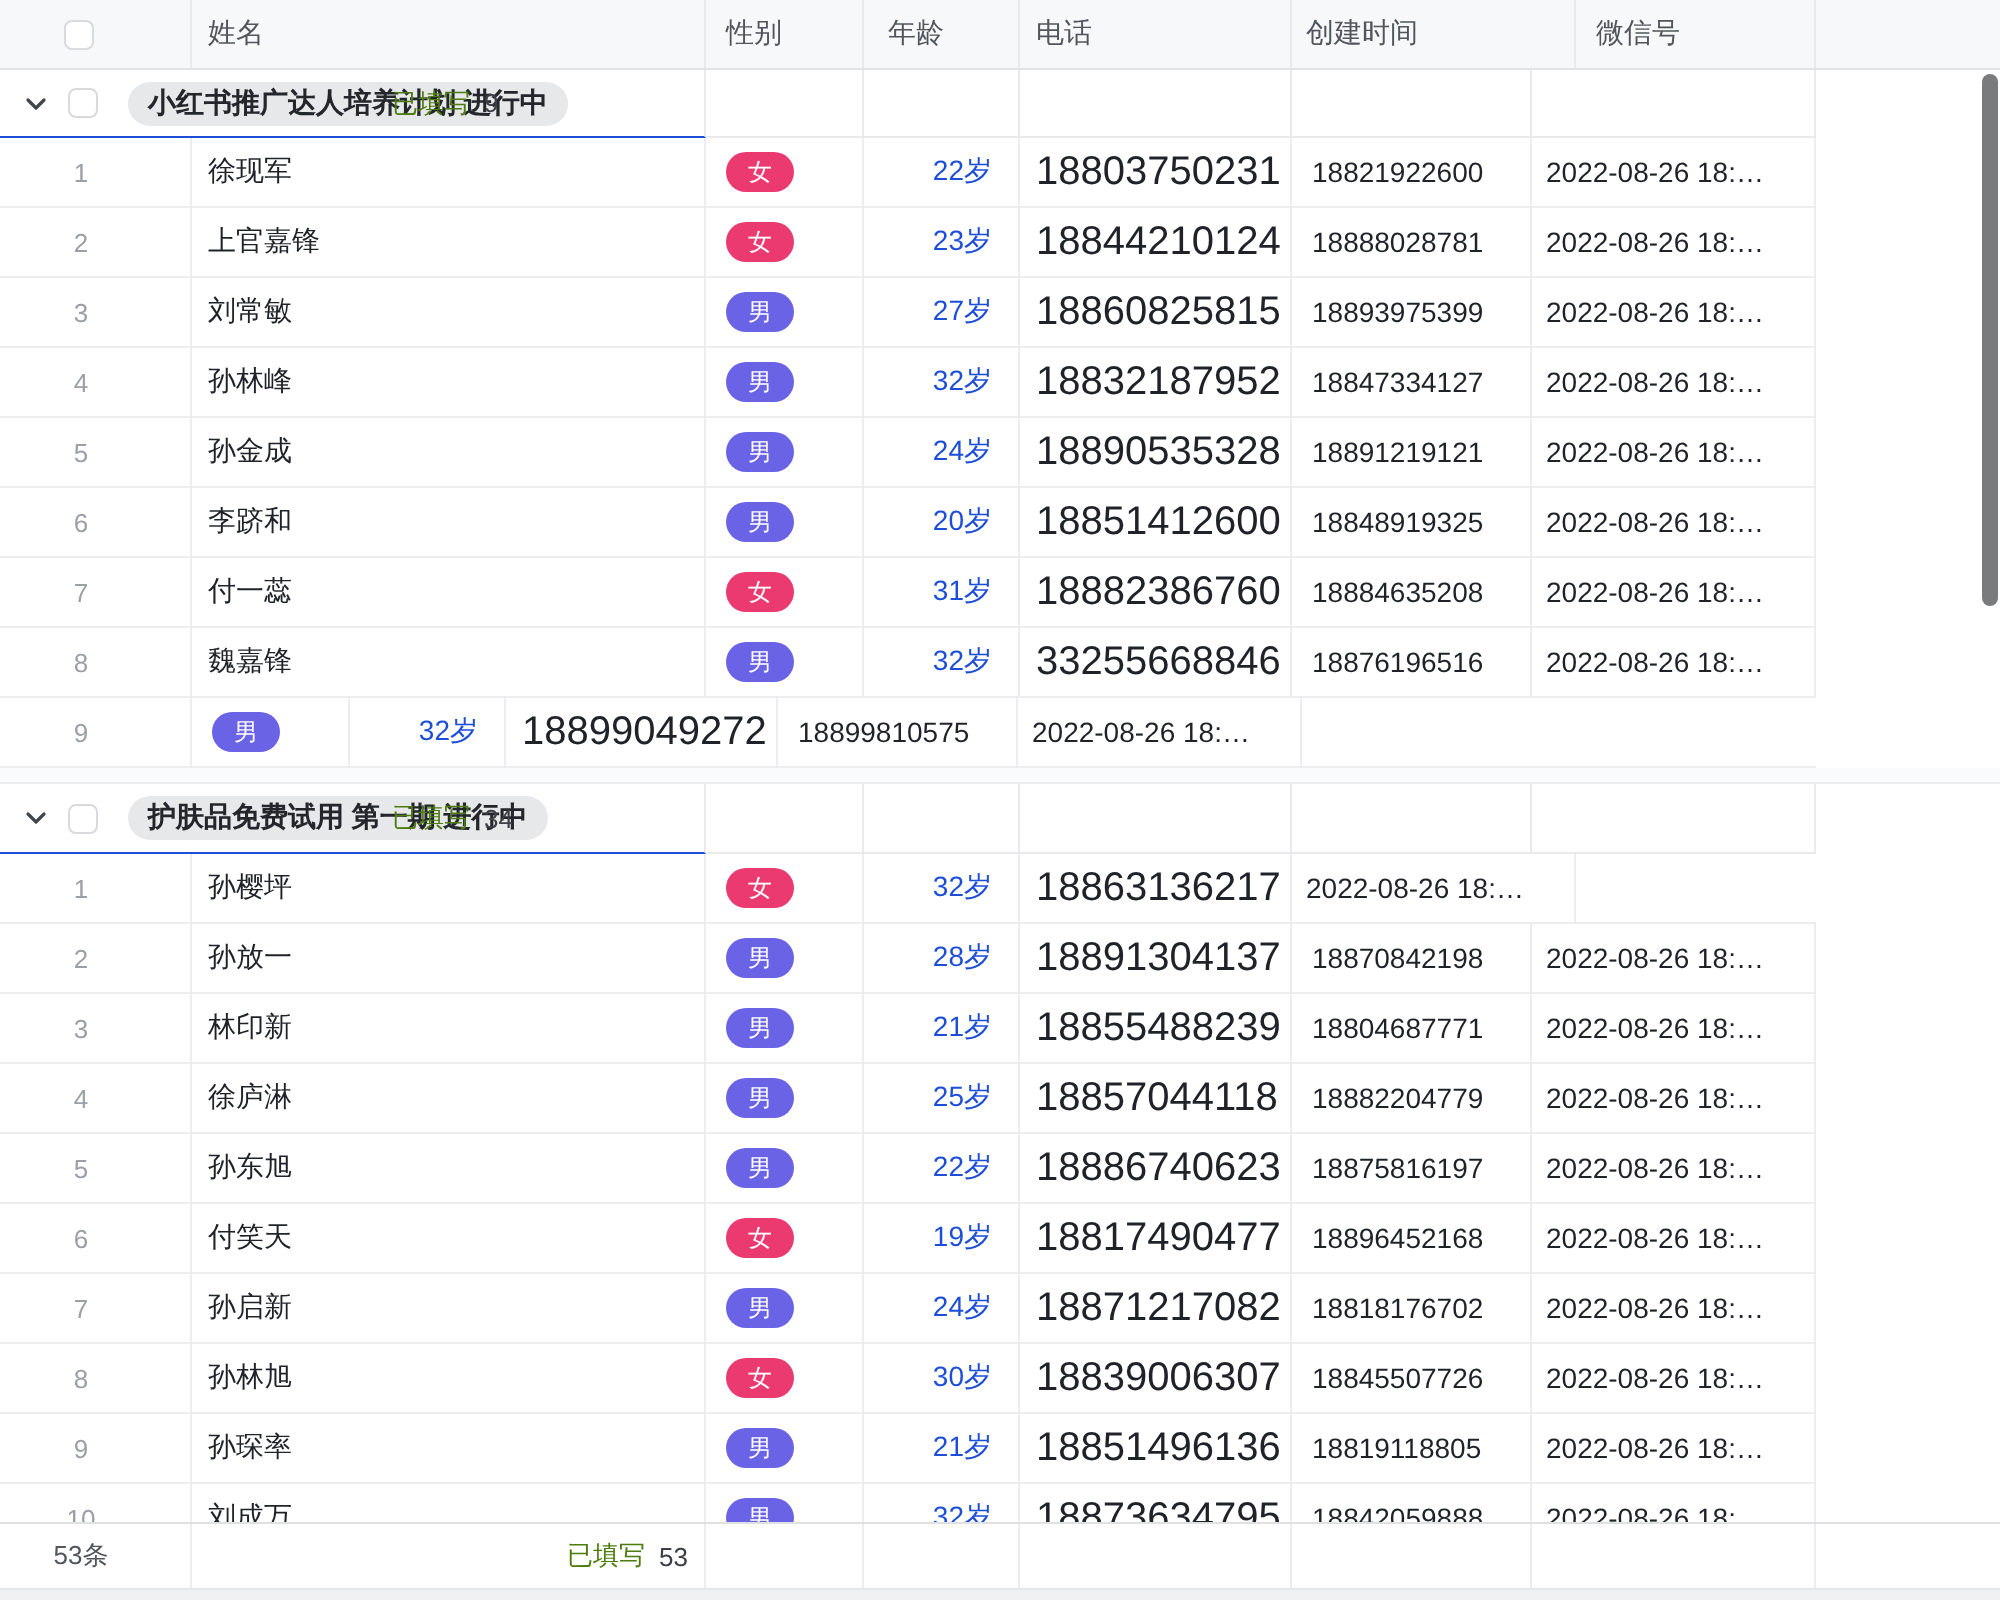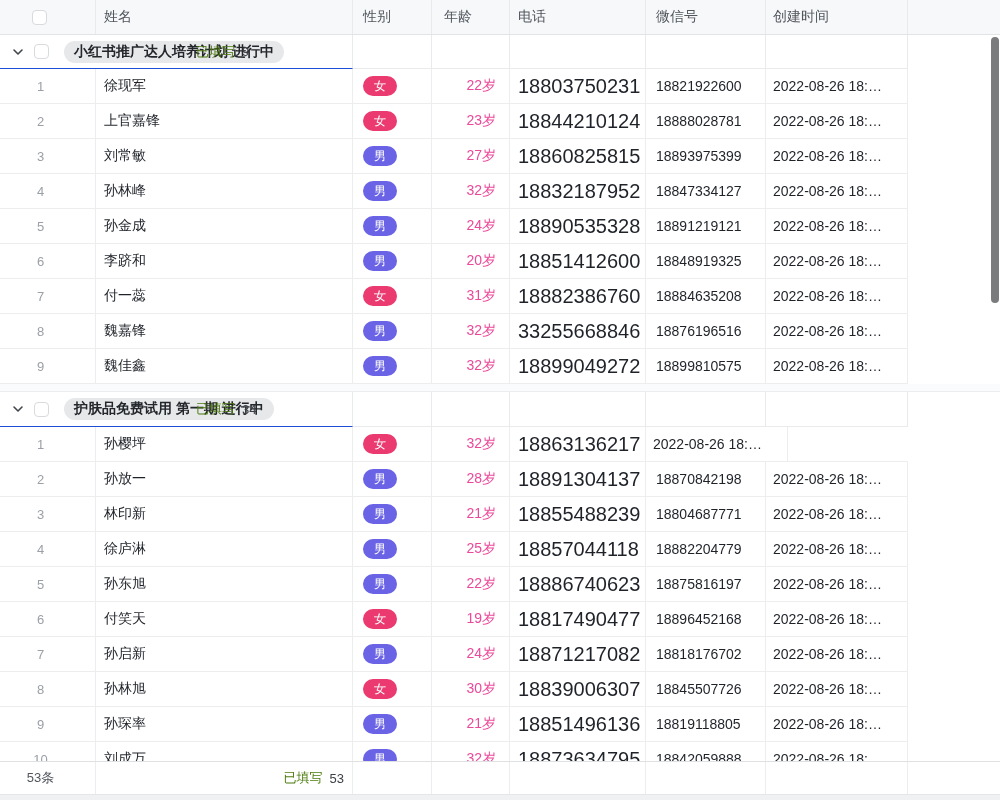--- a/index.html
+++ b/index.html
@@ -79,21 +79,21 @@
   .row {
     display: flex; height: 35px; width: 908px;
     background: #fff;
     border-bottom: 1px solid #eceDef;
     border-bottom-color: #ecedef;
   }
   .row .cell { border-right: 1px solid #ecedef; }
   .num   { justify-content: center; padding-right: 14px; color: #9ba0a6; font-size: 13px; }
   .name  { padding-left: 8px;  color: #1f2329; font-size: 14px; text-align: center; }
   .gender{ padding-left: 10px; }
-  .age   { justify-content: flex-end; padding-right: 13px; color: #ec4899; font-size: 14px; }
+  .age   { justify-content: flex-end; padding-right: 13px; color: #1d4ed8; font-size: 14px; }
   .phone { padding-left: 8px;  color: #1f2329; font-size: 20px; }
   .wechat{ padding-left: 10px; color: #1f2329; font-size: 14px; }
   .created{ padding-left: 7px; color: #1f2329; font-size: 14px; }
 
   .badge {
     display: inline-flex; align-items: center; justify-content: center;
     min-width: 34px; height: 20px; padding: 0 9px;
     border-radius: 10px; color: #fff; font-size: 12px;
   }
 
@@ -141,25 +141,25 @@
     </div>
     <div class="cell c2 hd-gender">
       <span>性别</span>
     </div>
     <div class="cell c3 hd-age">
       <span>年龄</span>
     </div>
     <div class="cell c4 hd-phone">
       <span>电话</span>
     </div>
+    <div class="cell c6 hd-created">
+      <span>创建时间</span>
+    </div>
     <div class="cell c5 hd-wechat">
       <span>微信号</span>
-    </div>
-    <div class="cell c6 hd-created">
-      <span>创建时间</span>
     </div>
     <div class="cell c7"></div>
   </div>
 
   <div class="body">
 
     <div class="group-header">
       <div class="group-left">
         <span class="chevron">
           <svg width="12" height="12" viewBox="0 0 12 12">
@@ -275,21 +275,20 @@
       <span class="badge" style="background: rgb(106, 99, 230);">男</span>
     </div>
     <div class="cell c3 age">32岁</div>
     <div class="cell c4 phone">33255668846</div>
     <div class="cell c5 wechat">18876196516</div>
     <div class="cell c6 created">2022-08-26 18:…</div>
   </div>
 
   <div class="row">
     <div class="cell c0 num">9</div>
-    <div class="cell c1 name">魏佳鑫</div>
     <div class="cell c2 gender">
       <span class="badge" style="background: rgb(106, 99, 230);">男</span>
     </div>
     <div class="cell c3 age">32岁</div>
     <div class="cell c4 phone">18899049272</div>
     <div class="cell c5 wechat">18899810575</div>
     <div class="cell c6 created">2022-08-26 18:…</div>
   </div>
 </div>
 

